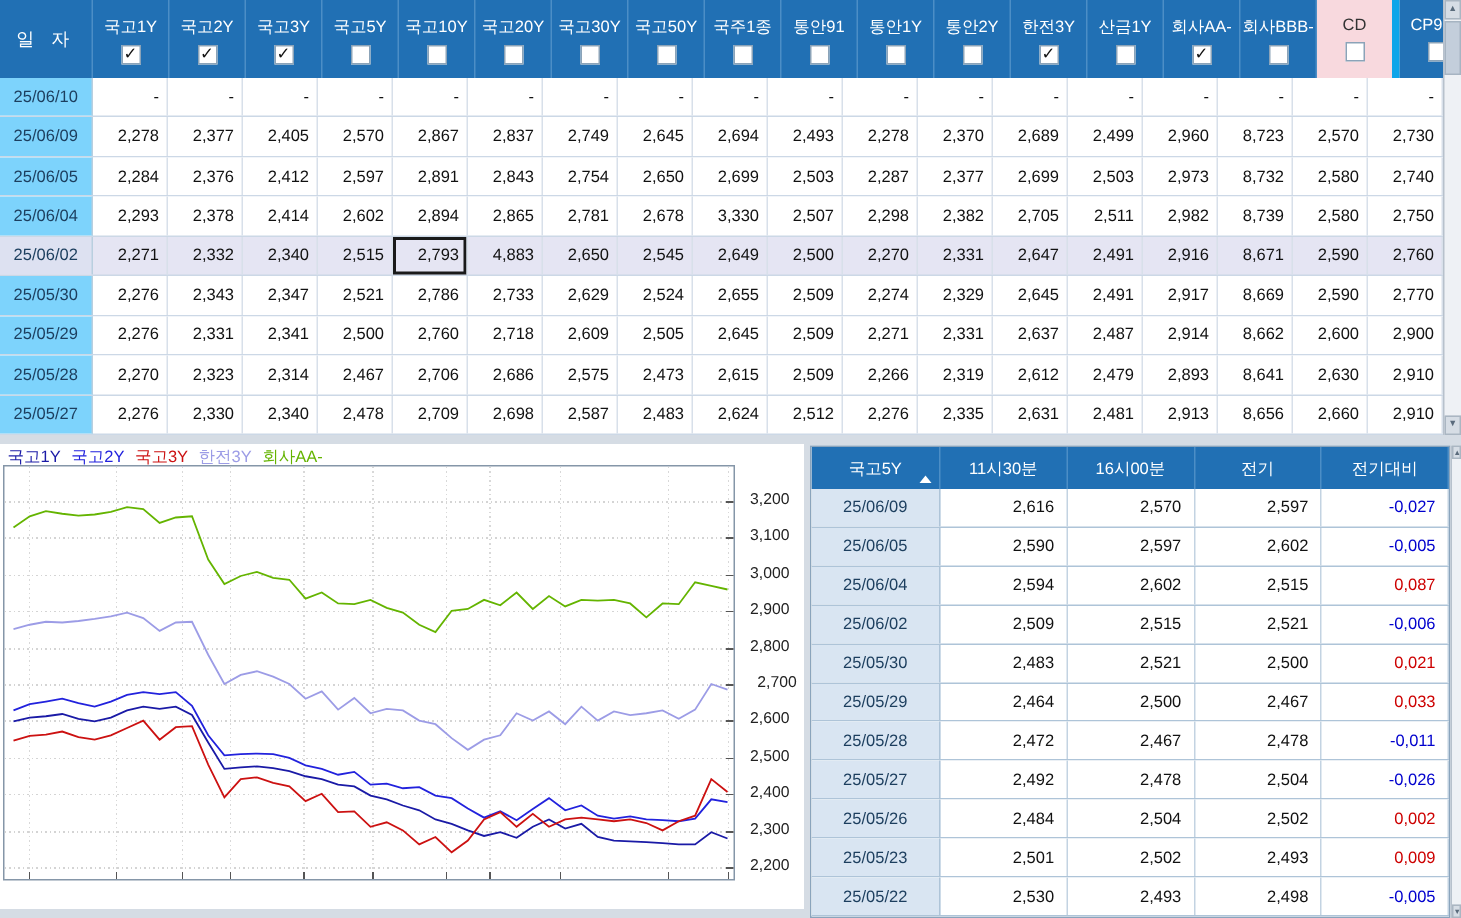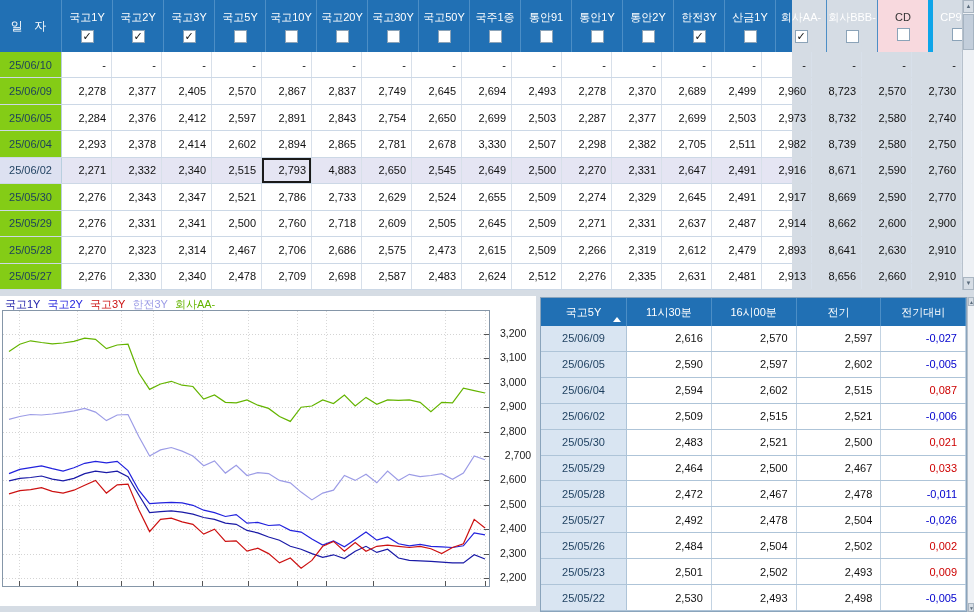--- a/index.html
+++ b/index.html
@@ -6,32 +6,32 @@
   body{
     width:974px;height:612px;overflow:hidden;
     background:#d5dce4;
     font-family:"Liberation Sans","DejaVu Sans",sans-serif;
     font-size:11px;color:#111;
     -webkit-font-smoothing:none;
   }
   .screen{position:relative;width:974px;height:612px;background:#d5dce4;overflow:hidden;}
 
   
-  .top-table{position:absolute;left:0;top:0;width:792px;height:290px;background:#fff;display:flex;flex-direction:column;}
+  .top-table{position:absolute;left:0;top:0;width:962px;height:290px;background:#fff;display:flex;flex-direction:column;}
   .tt-header{display:flex;height:52px;background:#2170b4;flex:none;}
   .tt-date-head{width:61px;flex:none;color:#fff;display:flex;align-items:center;justify-content:center;font-size:12px;letter-spacing:4px;border-right:1px solid #4c8ec6;}
   .th-cell{width:50px;flex:none;display:flex;flex-direction:column;align-items:center;justify-content:center;gap:5px;border-right:1px solid #4c8ec6;}
   .th-cell .th-label{color:#fff;font-size:11px;white-space:nowrap;}
   .th-cell.pink{background:#f8d9de;border-right:5px solid #0ea5e9;}
   .th-cell.pink .th-label{color:#333;}
   .cbx{width:13px;height:13px;background:#fff;border:1px solid #8ba3b8;box-sizing:border-box;
        font-size:11px;line-height:11px;text-align:center;color:#111;font-weight:bold;}
   .tt-body{flex:1;display:flex;flex-direction:column;}
   .tt-row{flex:1;display:flex;border-bottom:1px solid #ccd8e6;background:#fff;}
-  .tt-date{width:61px;flex:none;background:#84cc16;color:#1c3e5e;display:flex;align-items:center;justify-content:center;border-right:1px solid #b9cfdf;}
+  .tt-date{width:61px;flex:none;background:#7dd3fc;color:#1c3e5e;display:flex;align-items:center;justify-content:center;border-right:1px solid #b9cfdf;}
   .tt-cell{width:50px;flex:none;display:flex;align-items:center;justify-content:flex-end;padding-right:5px;box-sizing:border-box;border-right:1px solid #d8e0ea;color:#111;}
   .tt-row.hl{background:#e5e5f3;}
   .tt-row.hl .tt-date{background:#dde1f1;}
   .tt-cell.sel{box-shadow:inset 0 0 0 2px #1a1a1a;}
 
   
   .vscroll{position:absolute;background:#eef1f5;border-left:1px solid #b7c1cc;box-sizing:border-box;}
   .sb-btn{position:absolute;left:0;width:100%;height:13px;background:#d6dde5;border:1px solid #aab6c2;box-sizing:border-box;
           color:#5a6b7c;font-size:6px;line-height:11px;text-align:center;}
   .sb-thumb{position:absolute;left:0;width:100%;background:#c3cedb;border:1px solid #a6b4c2;box-sizing:border-box;}

